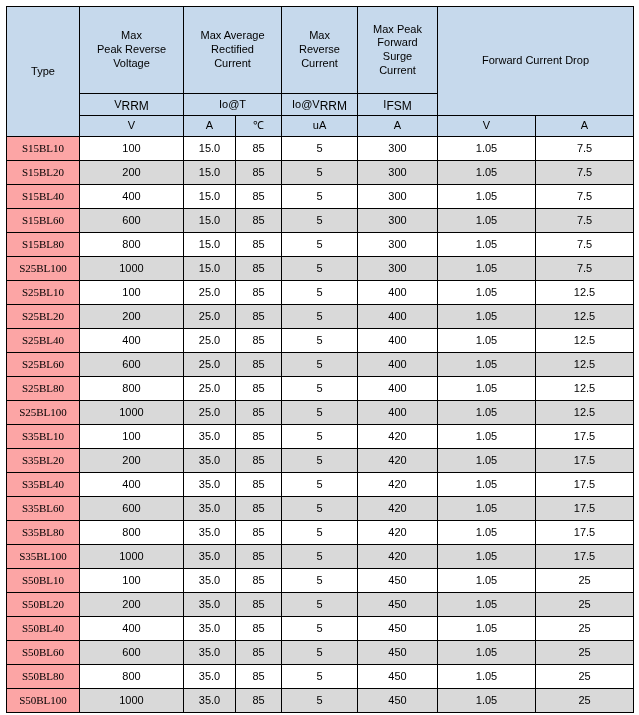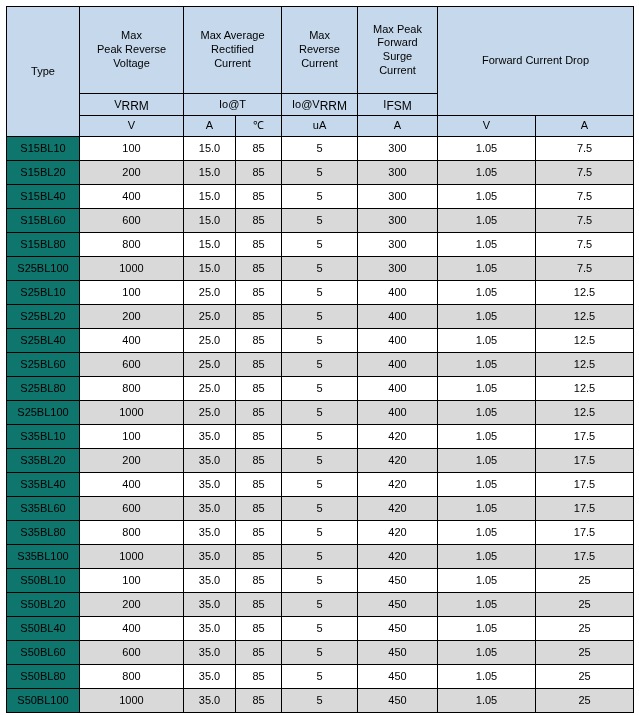--- a/index.html
+++ b/index.html
@@ -50,21 +50,22 @@
   tbody tr td {
     height: 23px;
   }
   tbody tr.odd td {
     background: #ffffff;
   }
   tbody tr.even td {
     background: #d9d9d9;
   }
   tbody tr td.type-cell {
-    background: #0f766e;
+    background: #fca5a5;
+    font-family: Liberation Serif, serif;
   }
   .sub {
     font-size: 12px;
     vertical-align: baseline;
     position: relative;
     top: 2px;
   }
   .c-type { width: 73px; }
   .c-vrrm { width: 104px; }
   .c-io   { width: 52px; }

